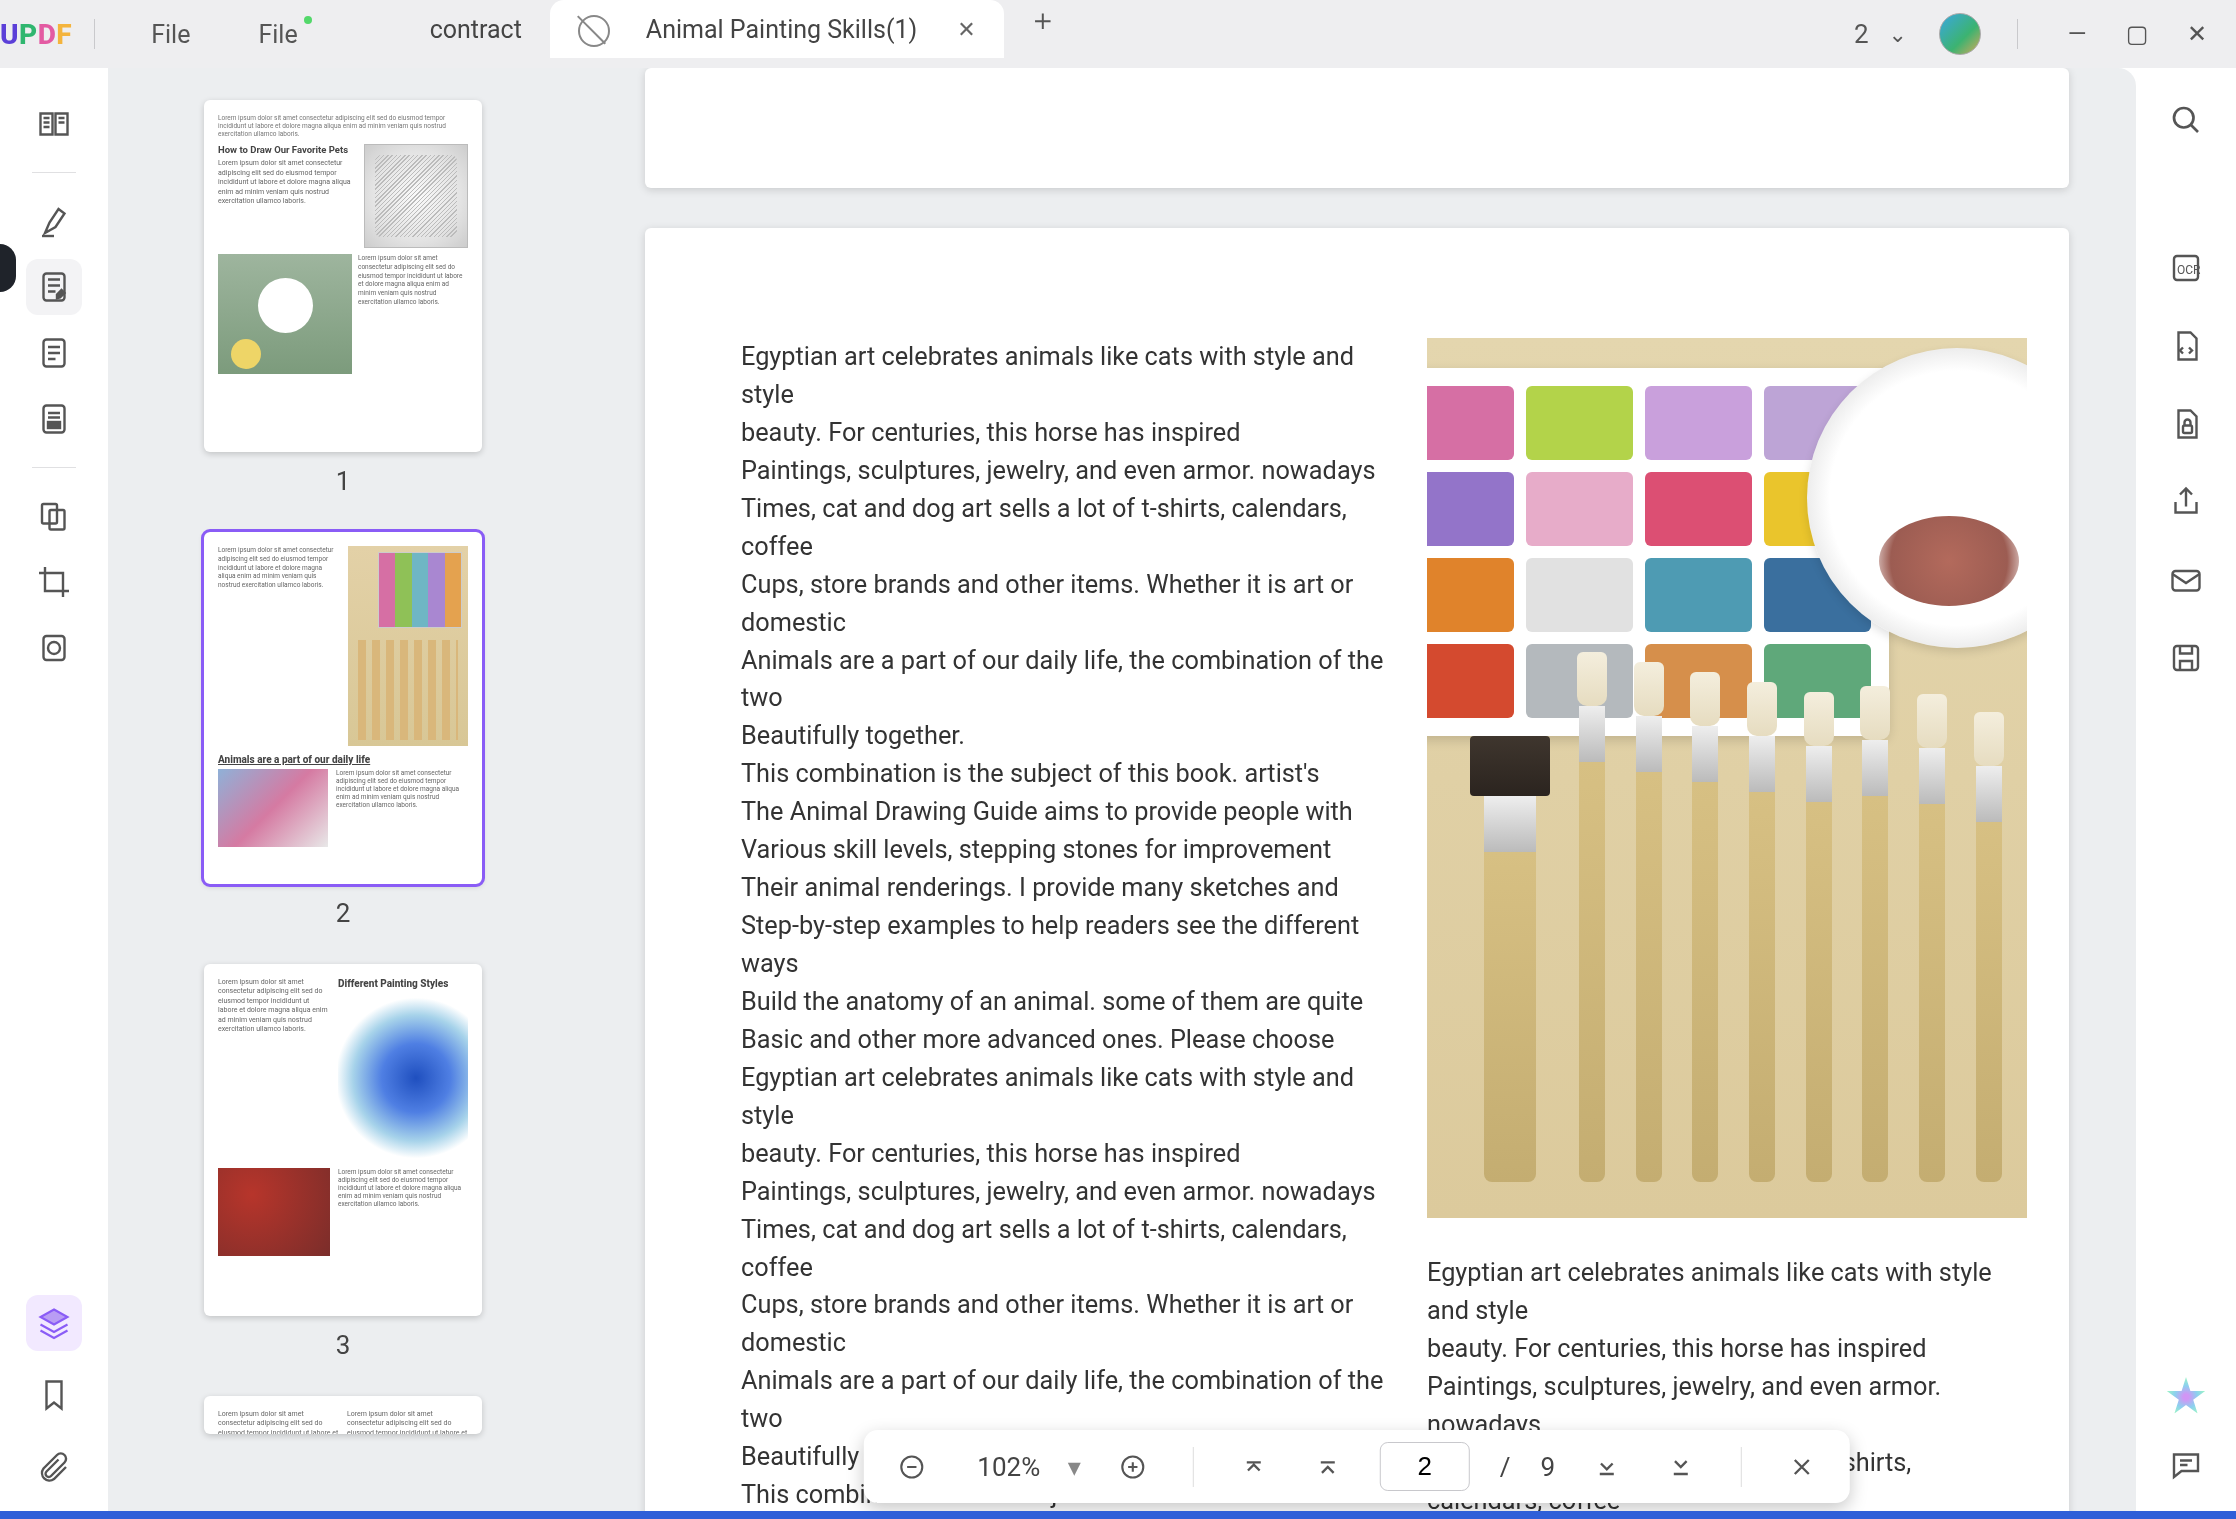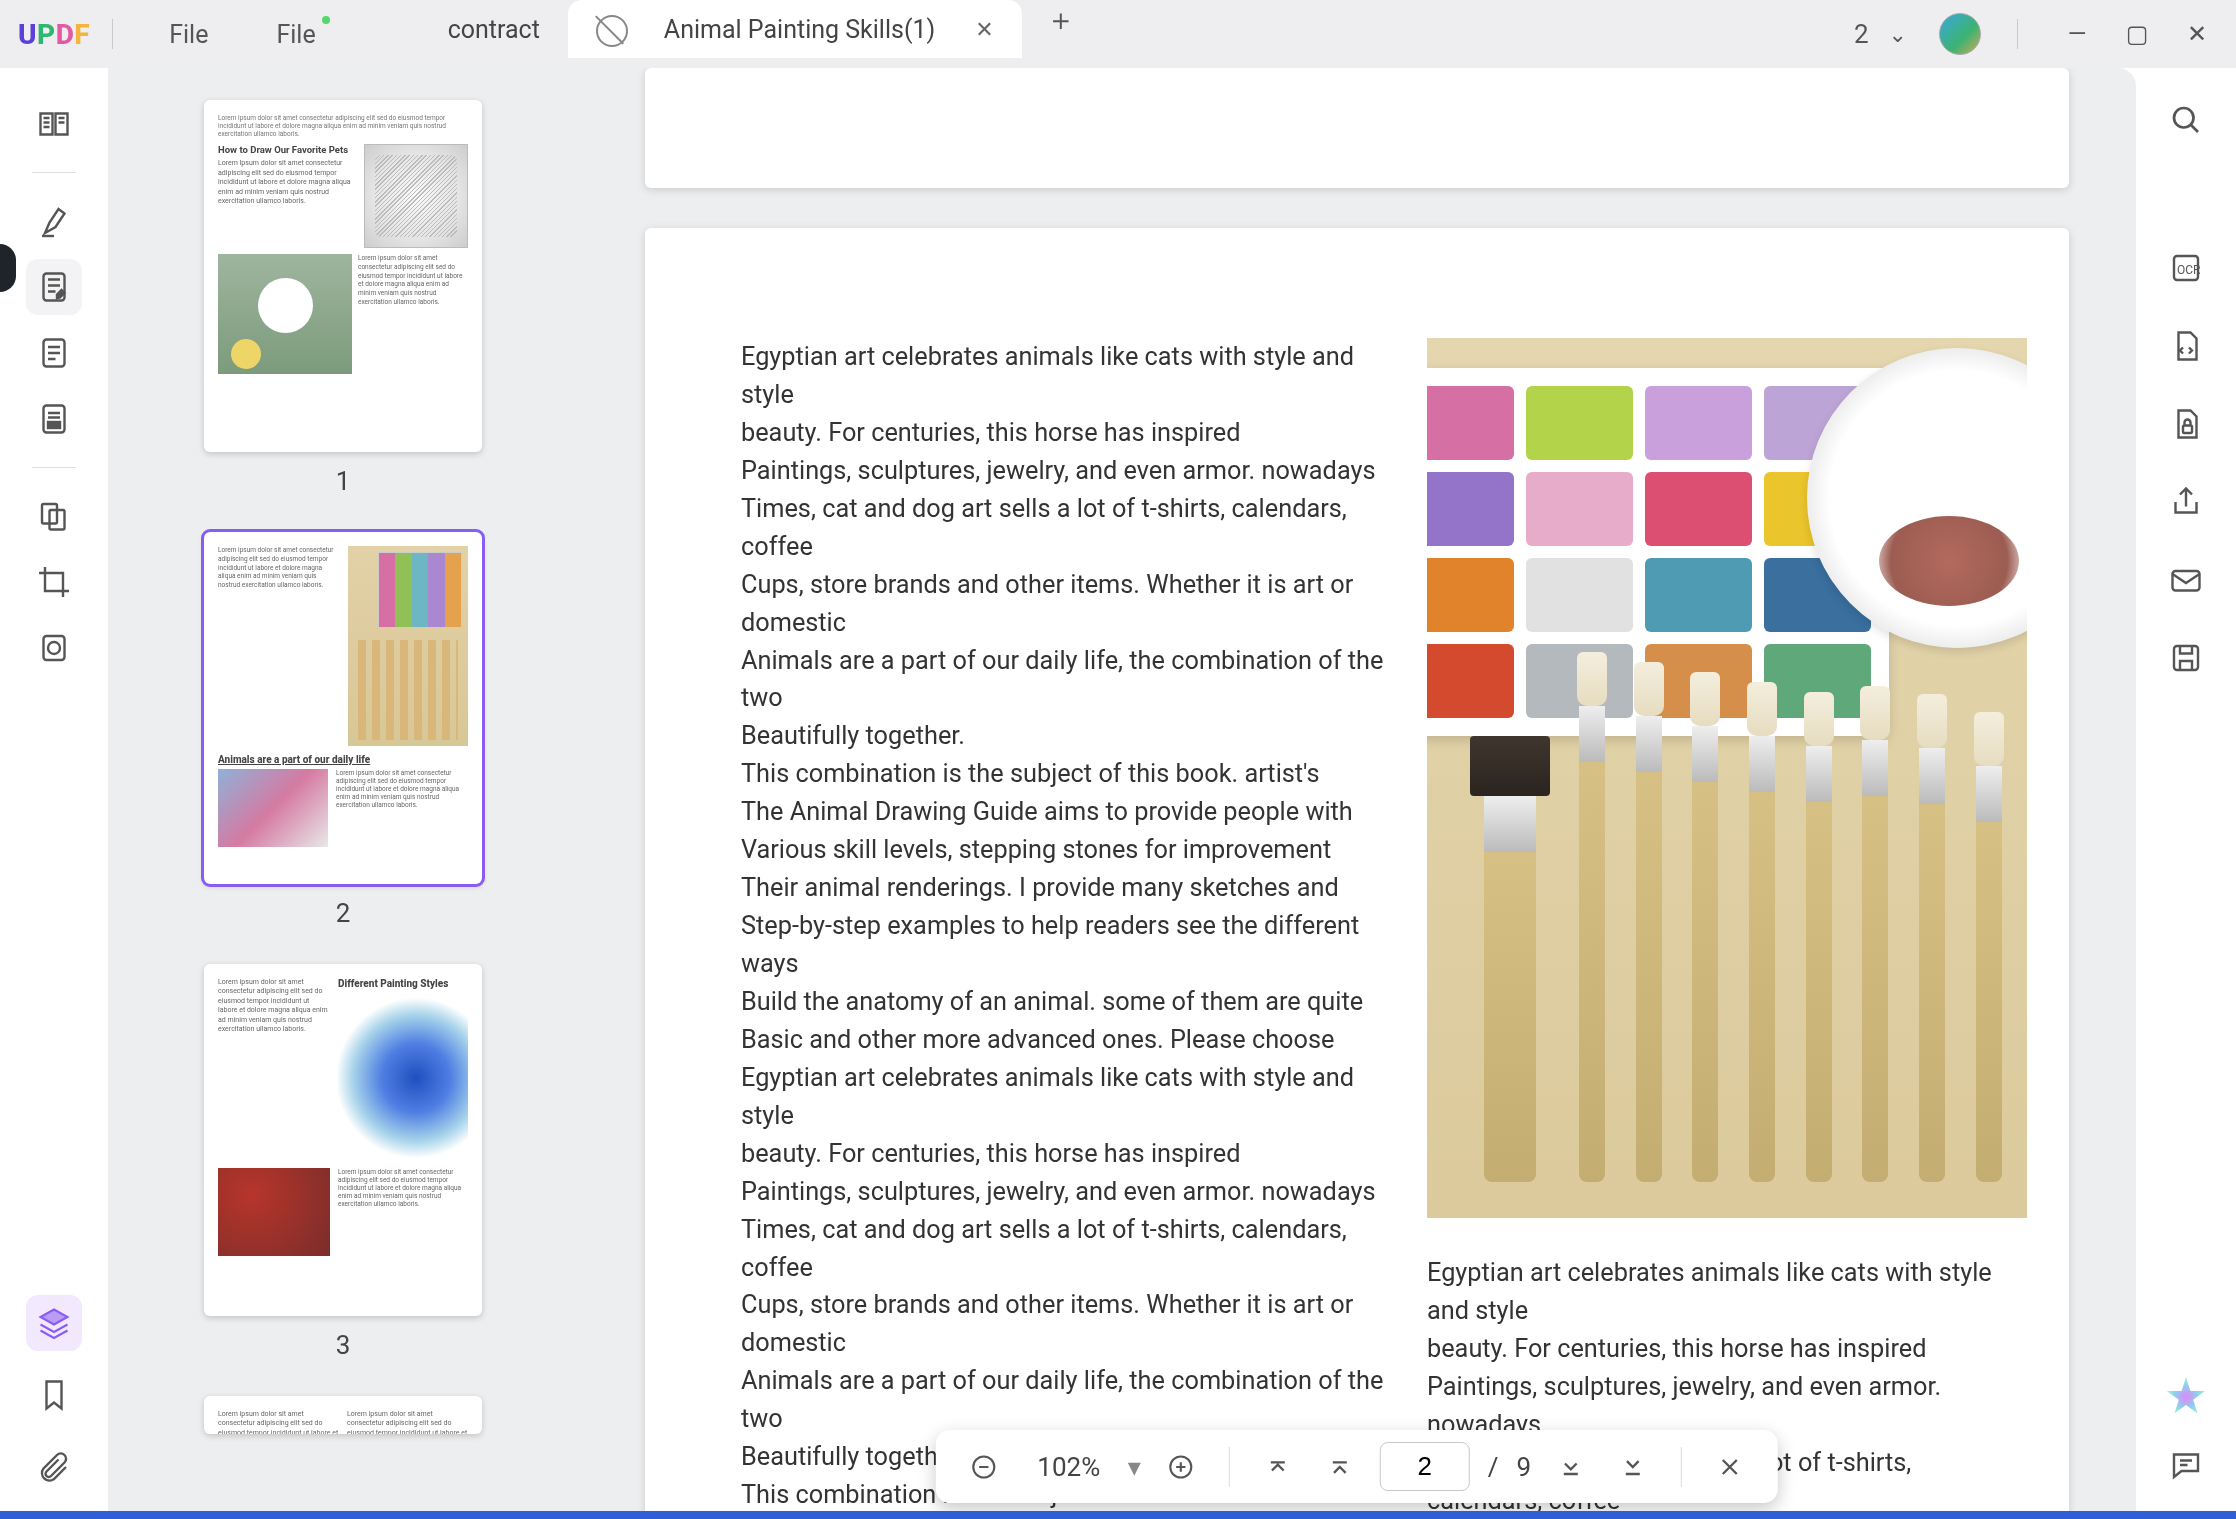--- a/index.html
+++ b/index.html
@@ -11,21 +11,21 @@
   height: 1519px;
   transform-origin: top left;
 }
 .titlebar {
   height: 68px;
   background: #eeeef0;
   display: flex;
   align-items: center;
   position: relative;
 }
-.logo { margin-left: 18px; font-weight: 800; font-size: 28px; letter-spacing: 0.5px; }
+.logo { font-weight: 800; font-size: 28px; letter-spacing: 0.5px; }
 .logo .u { color: #5b3fd8; }
 .logo .p { color: #2fb66f; }
 .logo .d { color: #e35aa2; }
 .logo .f { color: #f4b43d; }
 .tb-sep { width: 1px; height: 30px; background: #c9c9cc; margin: 0 22px; }
 .menuitem { font-size: 25px; color: #555; padding: 0 34px; cursor: pointer; position: relative; }
 .help-dot { position: absolute; top: -4px; right: 20px; width: 8px; height: 8px; border-radius: 50%; background: #53d86a; }
 .tabs { display: flex; height: 100%; margin-left: 70px; }
 .tab {
   height: 58px; display: flex; align-items: center; padding: 0 28px; gap: 18px;
@@ -132,21 +132,21 @@
 .right-rail {
   width: 100px; background: #fff; display: flex; flex-direction: column; align-items: center; padding-top: 28px; gap: 30px;
 }
 .right-rail .bottom { margin-top: auto; padding-bottom: 30px; display:flex;flex-direction:column;align-items:center;gap:24px;}
 .rr-btn { width: 48px; height: 48px; display: flex; align-items: center; justify-content: center; color: #555; }
 .rr-btn svg { width: 36px; height: 36px; }
 
 .nav-bar {
   position: absolute; bottom: 16px; left: 50%; transform: translateX(-50%);
   background: #fff; border-radius: 14px; box-shadow: 0 6px 18px rgba(0,0,0,.22);
-  display: flex; align-items: center; padding: 12px 26px; gap: 18px; font-size: 26px; color:#444;
+  display: flex; align-items: center; padding: 12px 26px; gap: 30px; font-size: 26px; color:#444;
 }
 .nav-bar .zoom { display: flex; align-items: center; gap: 14px; }
 .nav-bar .zval { min-width: 90px; text-align: center; }
 .nav-sep { width: 1px; height: 40px; background: #ddd; margin: 0 8px; }
 .page-input { border: 1.5px solid #c8c8cc; border-radius: 8px; padding: 8px 16px; width: 90px; text-align: center; font-size: 26px; }
 .nb-btn { width:44px;height:44px;display:flex;align-items:center;justify-content:center; }
 .nb-btn svg { width: 28px; height: 28px; }
 
 .blue-bottom { position: fixed; left: 0; right: 0; bottom: 0; height: 8px; background: #2f5fd8; }
 .left-pill { position: absolute; left: -16px; top: 244px; width: 32px; height: 48px; background: #1f232a; border-radius: 16px; }

